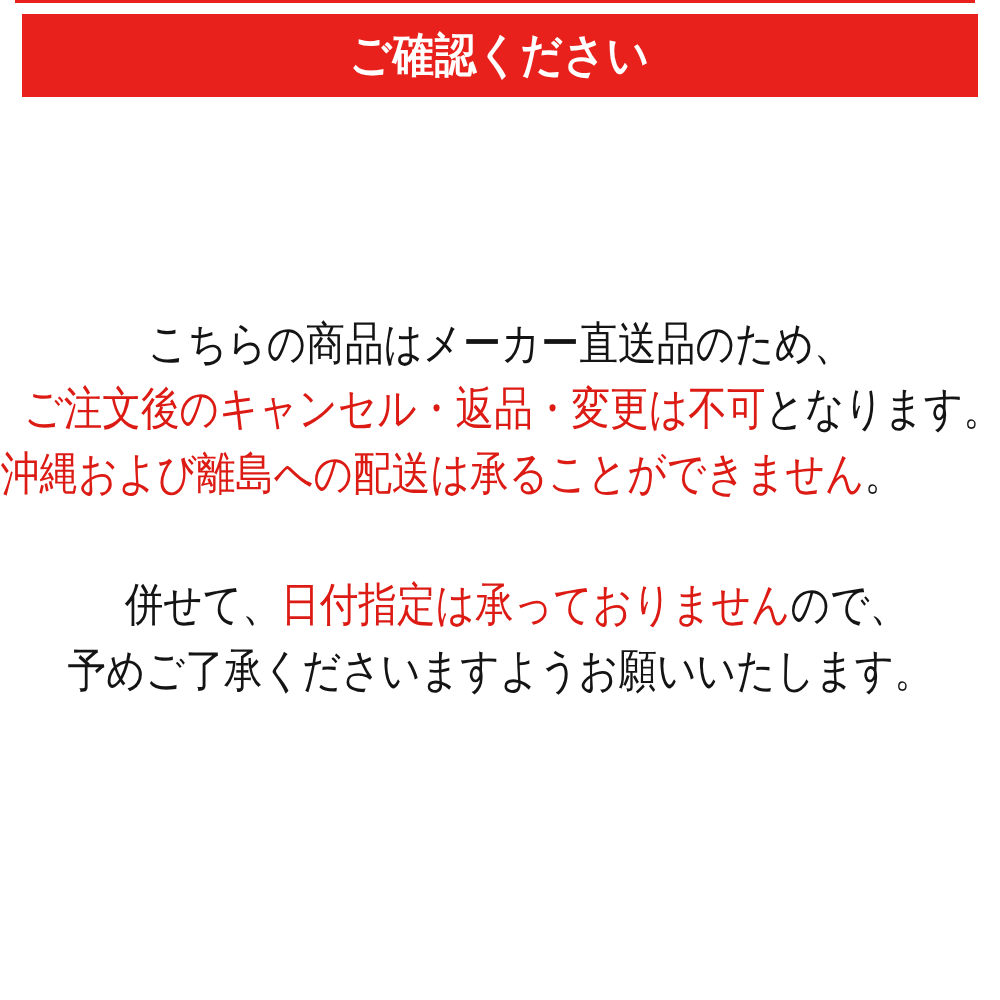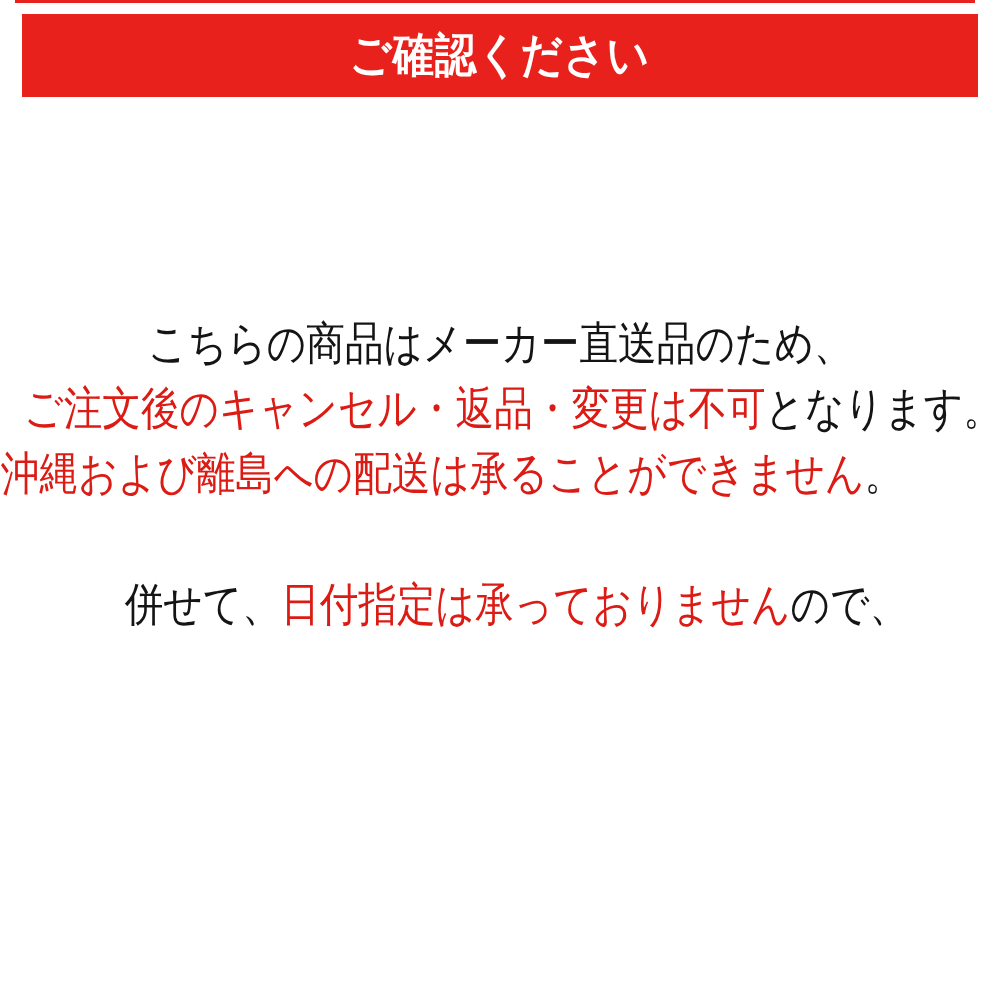--- a/index.html
+++ b/index.html
@@ -91,14 +91,17 @@
   </div>
   <div class="notice-line line-1">
     <span class="line-inner"><span class="seg-black">こちらの商品はメーカー直送品のため、</span></span>
   </div>
   <div class="notice-line line-3">
     <span class="line-inner"><span class="seg-black">また、</span><span class="seg-red">沖縄および離島への配送は承ることができません</span><span class="seg-black">。</span></span>
   </div>
   <div class="notice-line line-4">
     <span class="line-inner"><span class="seg-black">併せて、</span><span class="seg-red">日付指定は承っておりません</span><span class="seg-black">ので、</span></span>
   </div>
+  <div class="notice-line line-5">
+    <span class="line-inner"><span class="seg-black">予めご了承くださいますようお願いいたします。</span></span>
+  </div>
 
 </div>
 
 </body></html>

